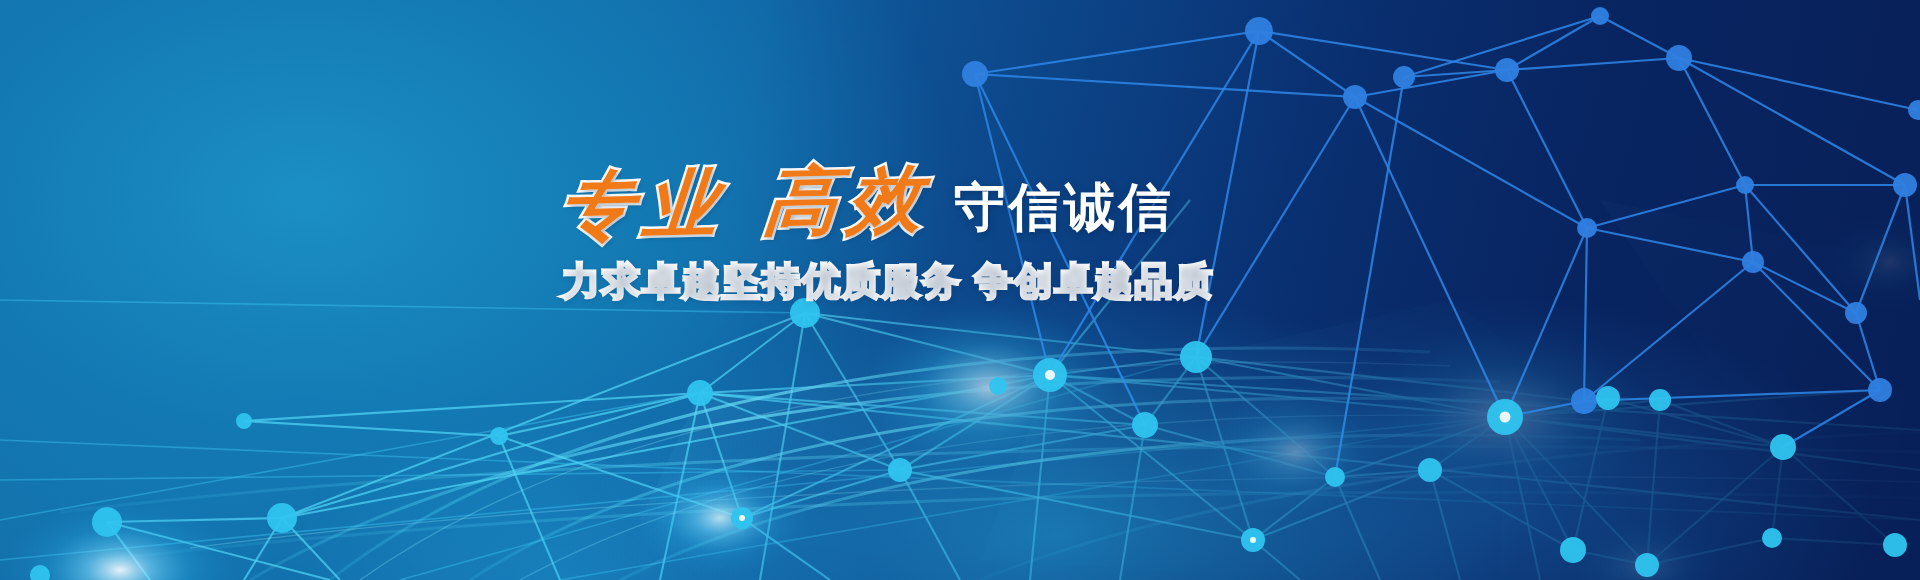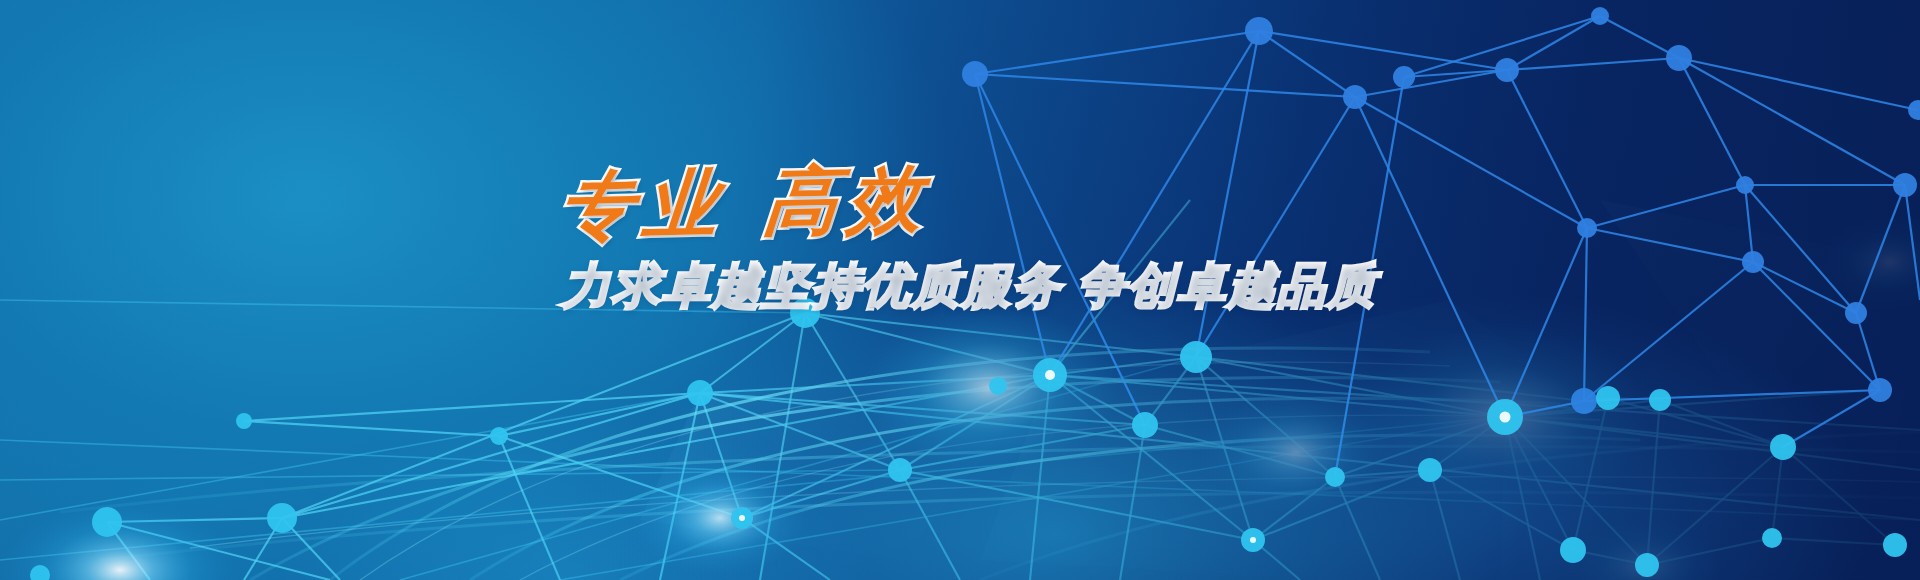--- a/index.html
+++ b/index.html
@@ -111,30 +111,29 @@
 
   .line2 {
     position: absolute;
     left: 562px;
     top: 262px;
     white-space: nowrap;
   }
 
   .outline-text {
     font-family: "Liberation Sans", sans-serif;
-    font-size: 48px;
+    font-size: 38px;
     font-weight: 700;
     letter-spacing: 2px;
     color: transparent;
     -webkit-text-stroke: 3px #ffffff;
     paint-order: stroke fill;
     line-height: 1;
     display: inline-block;
     text-shadow: 0 2px 7px rgba(4,36,80,0.30);
-    font-style: italic;
   }
 </style>
 </head>
 <body>
 
 <div id="banner">
 
   <div class="bg-base"></div>
 
   <svg class="net" viewBox="0 0 1920 580" preserveAspectRatio="none">
@@ -379,20 +378,21 @@
       <circle cx="1505" cy="417" r="5.5"></circle>
       <circle cx="1253" cy="540" r="3"></circle>
       <circle cx="742" cy="518" r="3"></circle>
     </g>
   </svg>
 
   <div class="headline-wrap">
 
     <div class="line1">
       <span class="brush">专业 高效</span>
+      <span class="solid-white">守信诚信</span>
     </div>
 
     <div class="line2">
       <span class="outline-text">力求卓越坚持优质服务  争创卓越品质</span>
     </div>
 
   </div>
 
 </div>
 

